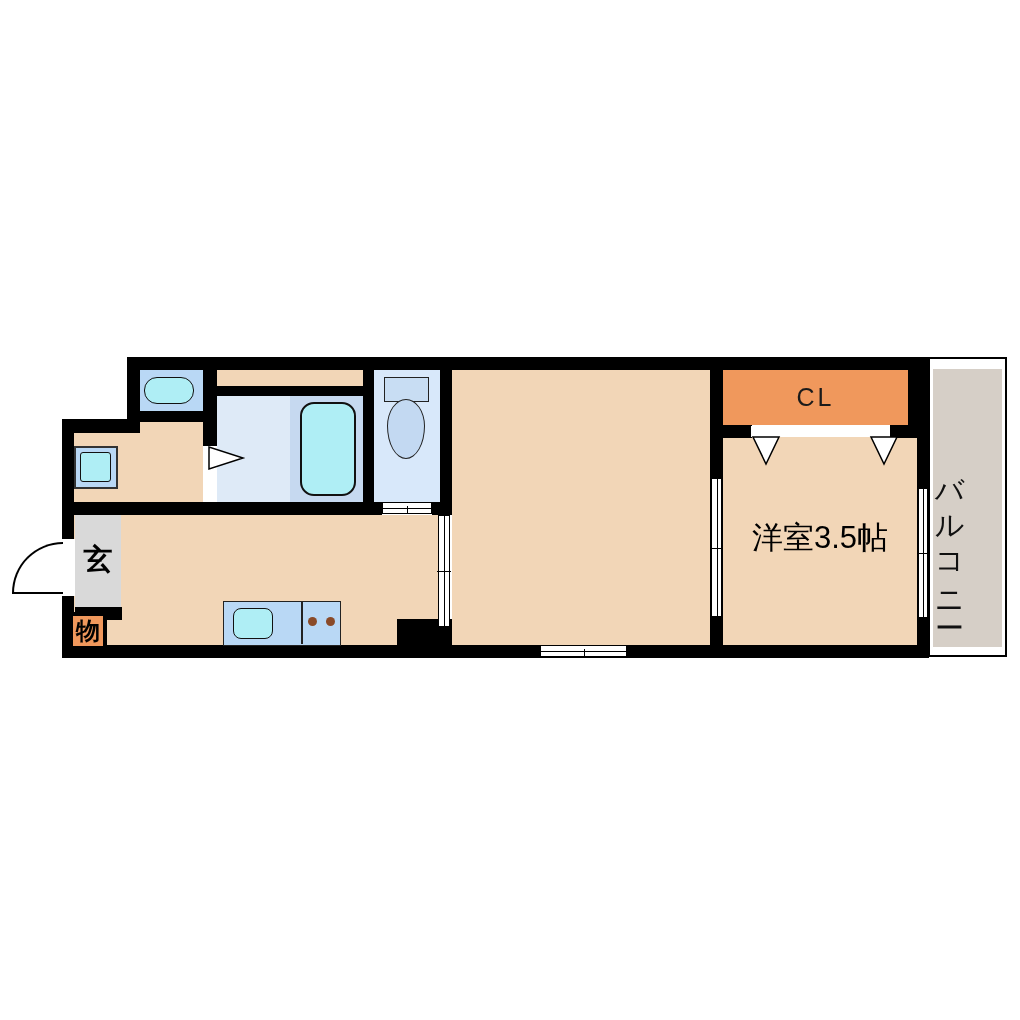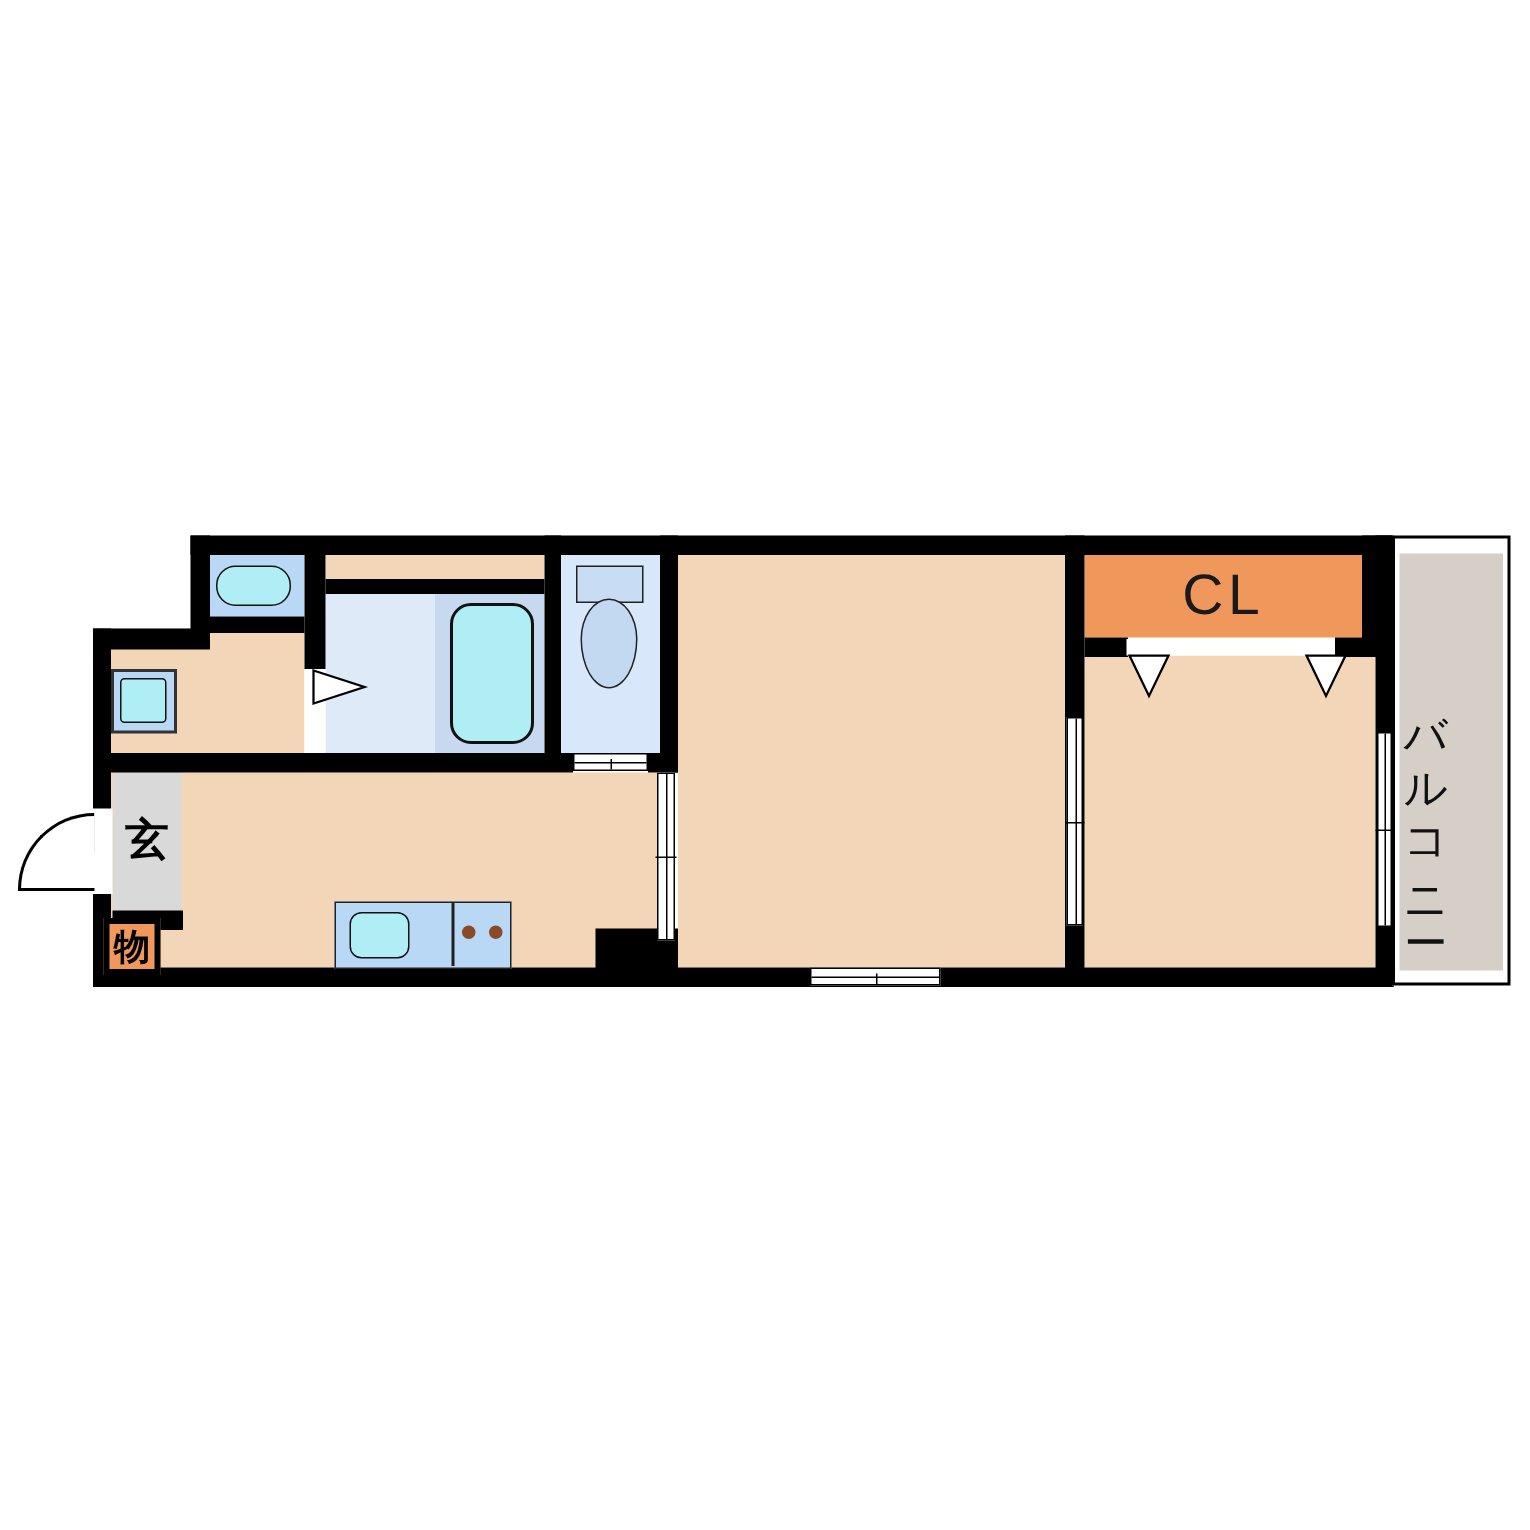--- a/index.html
+++ b/index.html
@@ -137,15 +137,16 @@
 
   <div class="abs floor-orange" style="left:69px;top:612px;width:38px;height:38px;border:4px solid #000;display:flex;align-items:center;justify-content:center;">
     <span class="lbl" style="position:static;font-size:24px;font-weight:600;">物</span>
   </div>
 
   <div class="abs" style="left:928px;top:357px;width:79px;height:300px;background:#ffffff;border:2px solid #000;"></div>
   <div class="abs floor-balcony" style="left:933px;top:369px;width:69px;height:278px;"></div>
   <div class="lbl lbl-vert" style="left:936px;top:420px;width:34px;height:235px;font-size:29px;letter-spacing:6px;color:#111;">バルコニー</div>
 
   <div class="lbl" style="left:75px;top:543px;width:46px;height:34px;font-size:29px;font-weight:600;">玄</div>
-  <div class="lbl" style="left:723px;top:370px;width:185px;height:55px;font-size:38px;letter-spacing:3px;color:#1a1a1a;">CL</div>
+  <div class="lbl" style="left:723px;top:519px;width:194px;height:38px;font-size:31px;">洋室3.5帖</div>
+  <div class="lbl" style="left:723px;top:370px;width:185px;height:55px;font-size:25px;letter-spacing:3px;color:#1a1a1a;">CL</div>
 
 </div>
 
 </body></html>

